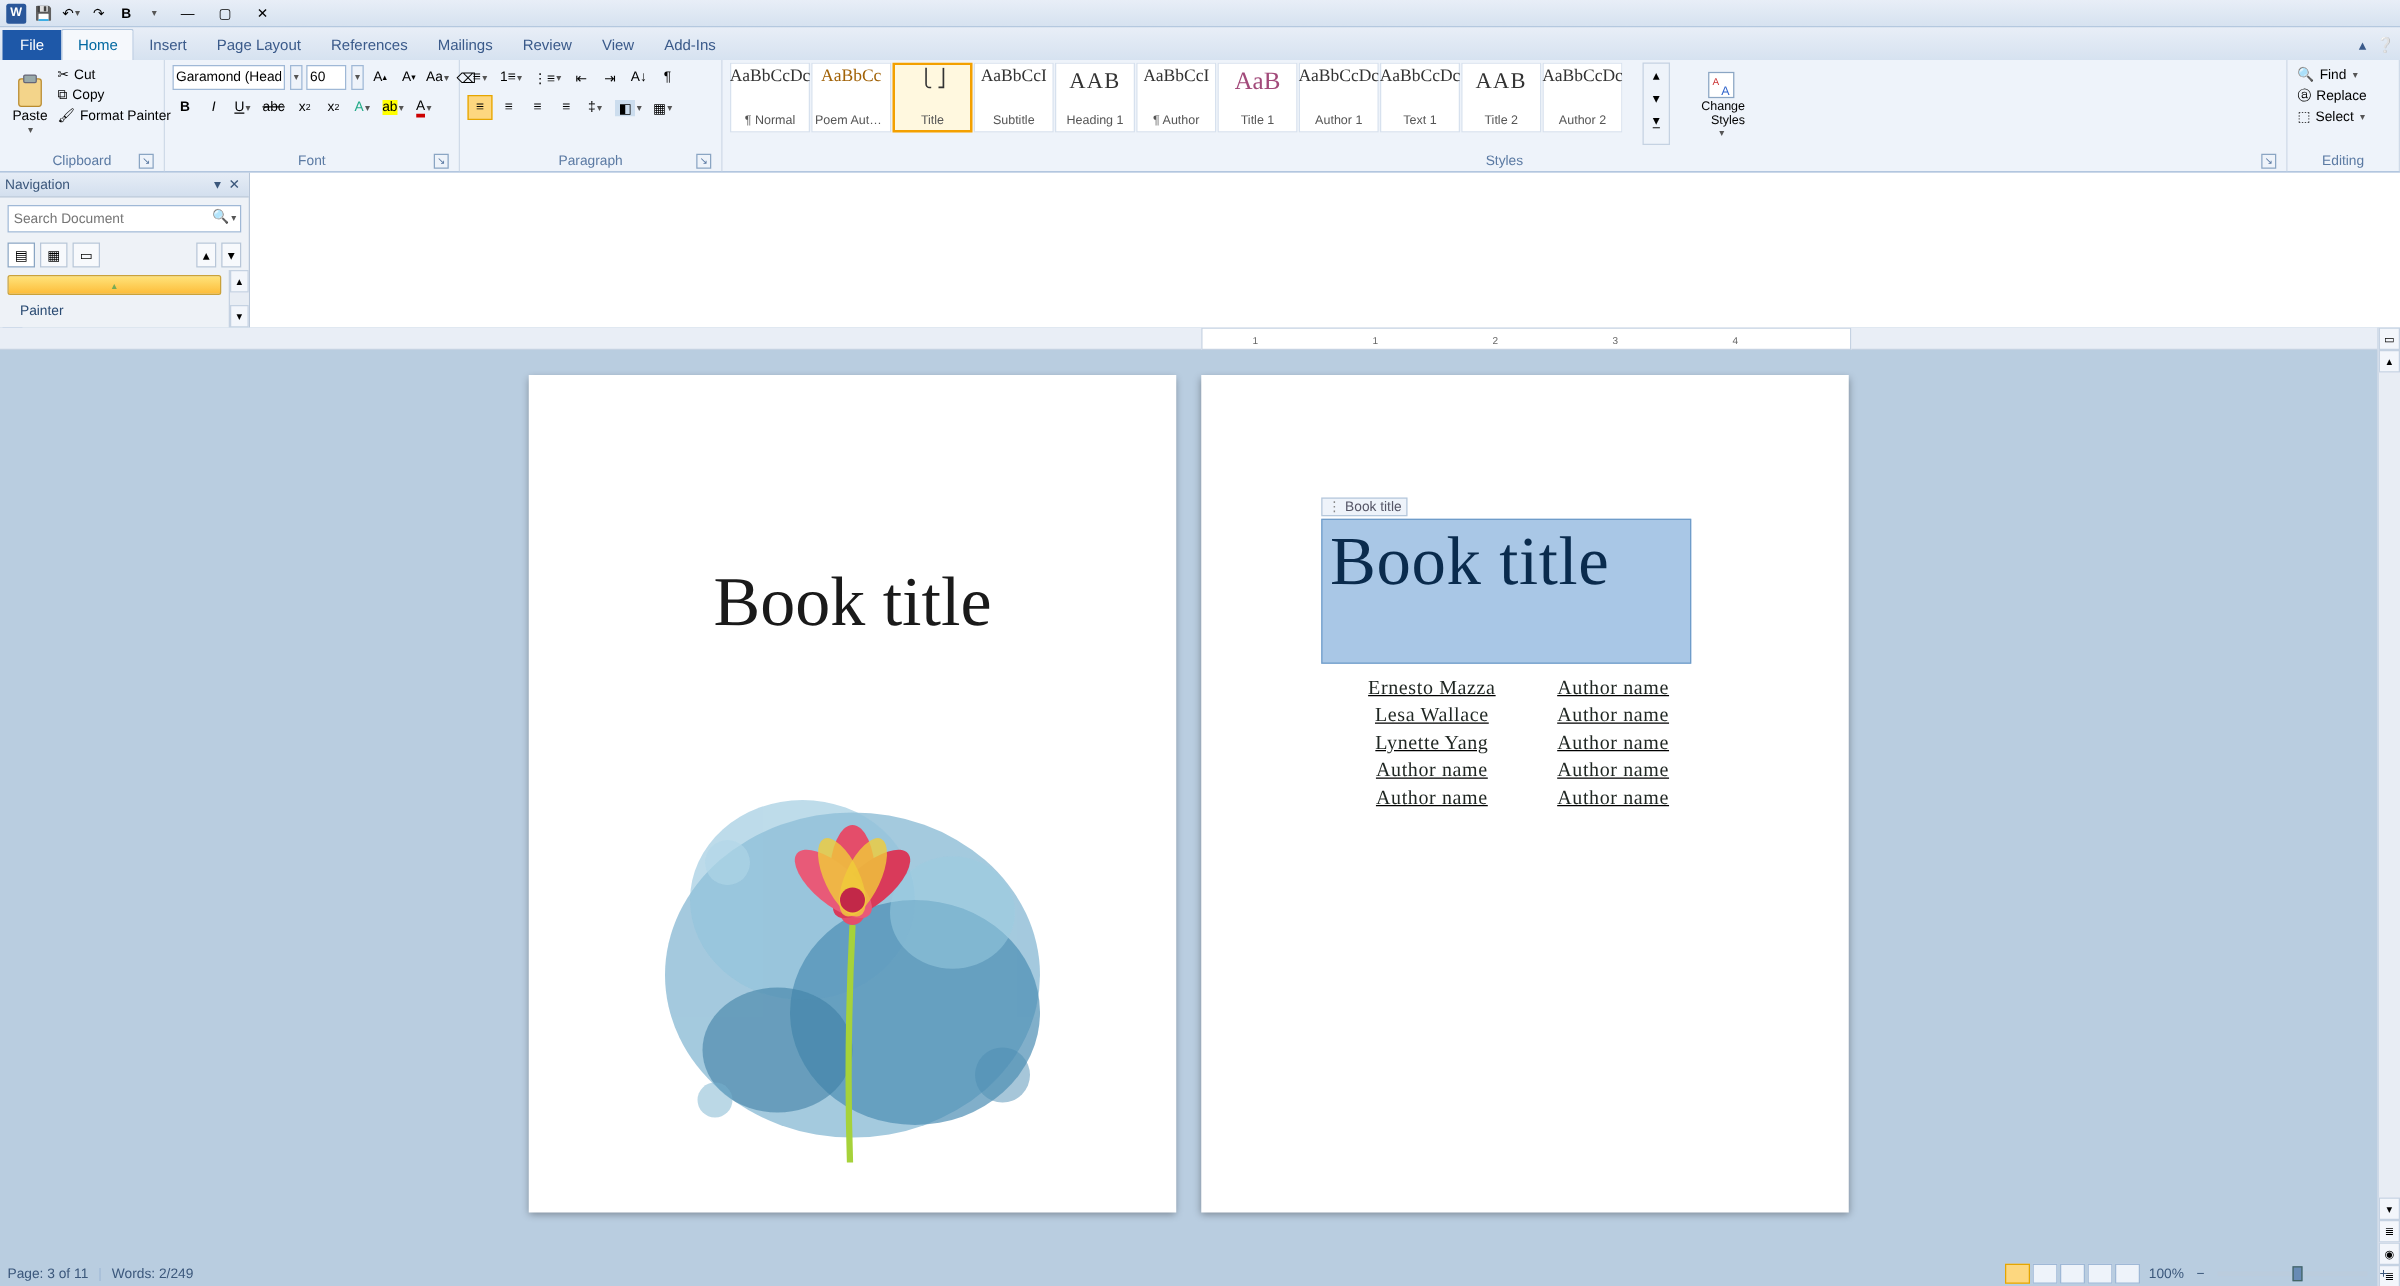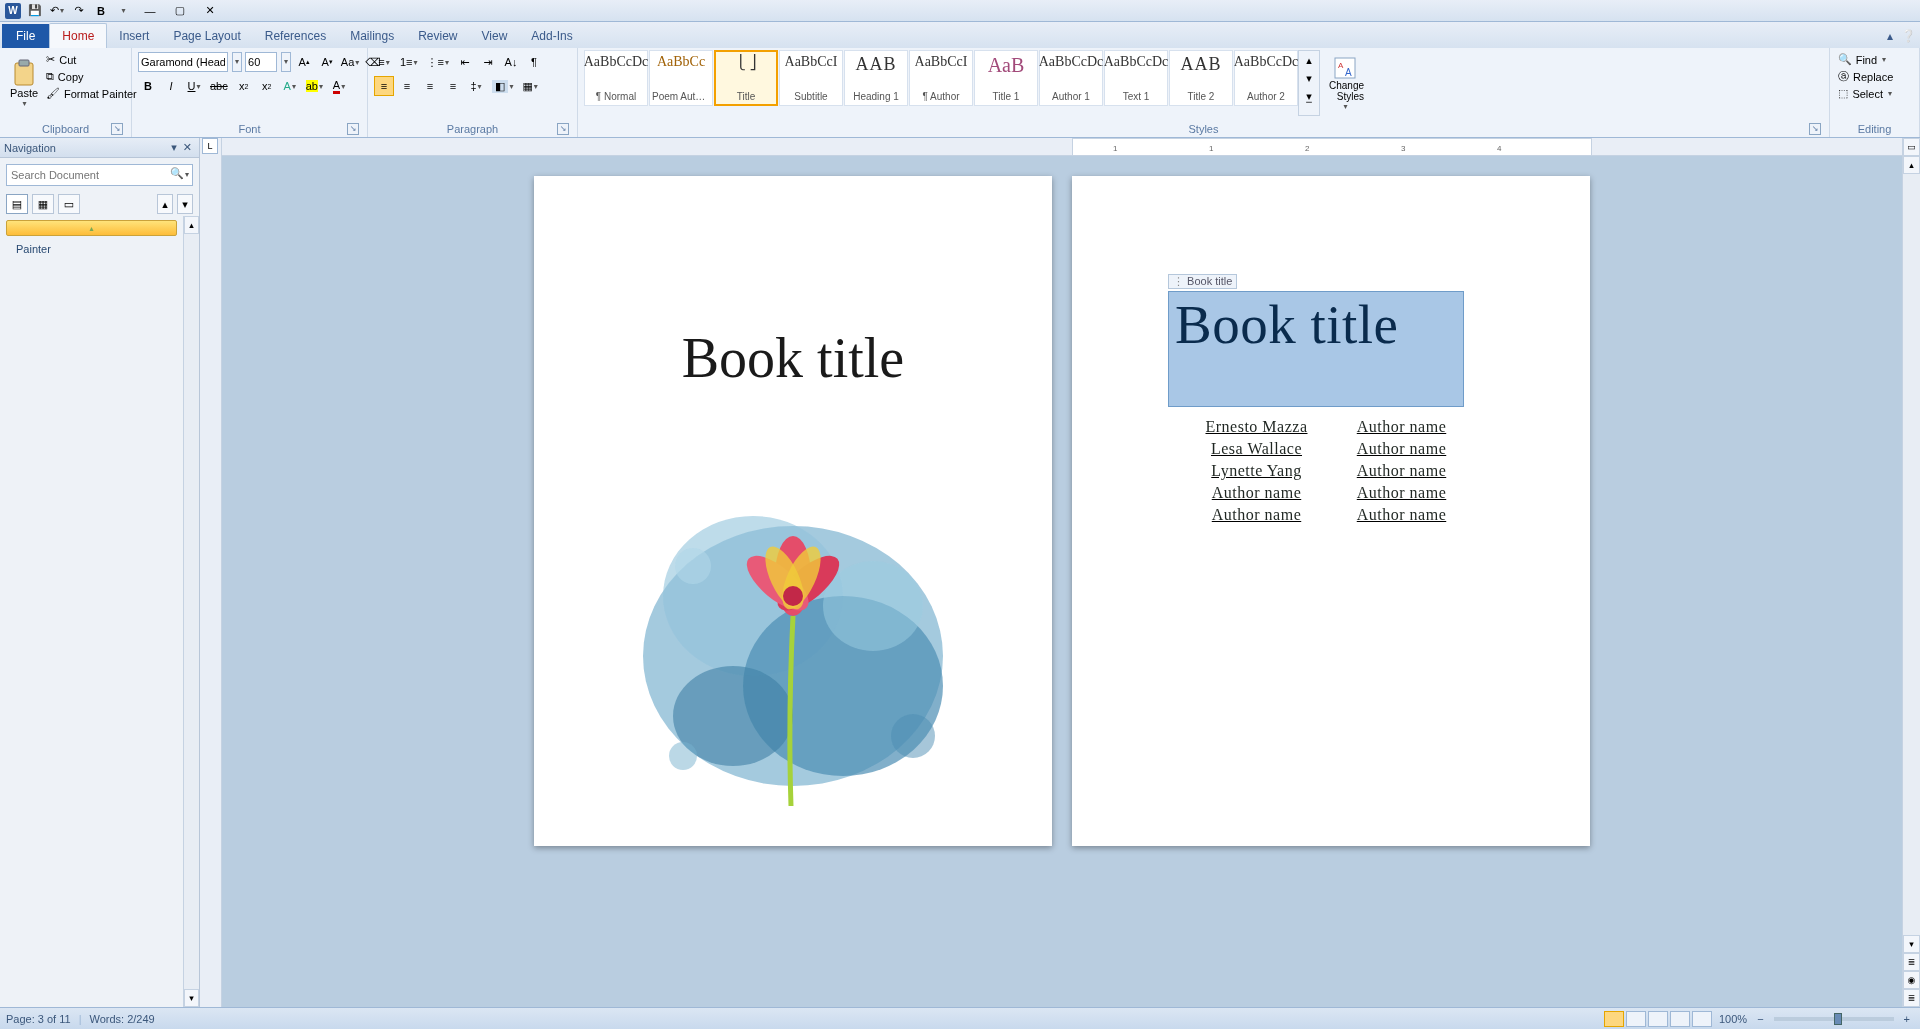--- a/index.html
+++ b/index.html
@@ -11,21 +11,21 @@
 .qat .qbtn { width: 18px; height: 18px; display:flex; align-items:center; justify-content:center; border:1px solid transparent; cursor:pointer; }
 .word-icon { width:16px; height:16px; background:#2a579a; color:#fff; font-weight:bold; text-align:center; line-height:16px; font-size:10px; border-radius:2px; }
 .title-text { flex:1; text-align:center; color:#444; font-size:12px; }
 .winbtns { display:flex; gap:2px; padding-right:4px; }
 .winbtns .wb { width:28px; height:18px; display:flex; align-items:center; justify-content:center; cursor:pointer; }
 
 
 .tabstrip { height: 26px; background: linear-gradient(#e8eef7,#d6e2f0); display:flex; align-items:flex-end; padding-left:2px; }
 .filetab { background:#1e58a8; color:#fff; padding:5px 14px; font-size:12px; cursor:pointer; }
 .rtab { padding:5px 12px; font-size:12px; color:#3a5a8a; cursor:pointer; }
-.rtab.active { background:#f5f8fc; border:1px solid #b3c7de; border-bottom:none; border-radius:2px 2px 0 0; color:#b91c1c; }
+.rtab.active { background:#f5f8fc; border:1px solid #b3c7de; border-bottom:none; border-radius:2px 2px 0 0; color:#0369a1; }
 
 
 .ribbon { height: 90px; background:#eef3fa; border-bottom:1px solid #9fb8d6; display:flex; position:relative; }
 .group { border-right:1px solid #cfdae8; display:flex; flex-direction:column; justify-content:space-between; padding:2px 6px 0 6px; }
 .group-label { text-align:center; color:#5b7aa3; font-size:11px; padding-bottom:2px; position:relative; }
 .dialoglauncher { position:absolute; right:2px; bottom:2px; width:12px; height:12px; border:1px solid #8aa5c3; font-size:8px; line-height:10px; text-align:center; color:#5b7aa3; cursor:pointer; background:#eef3fa;}
 .rowbtns { display:flex; gap:3px; }
 .smbtn { min-width:20px; height:20px; border:1px solid transparent; display:flex; align-items:center; justify-content:center; cursor:pointer; padding:0 2px; }
 .smbtn.sel { border:1px solid #e5a500; background:#fdd77f; }
 .bigbtn { display:flex; flex-direction:column; align-items:center; justify-content:center; padding:2px 6px; cursor:pointer; height:66px; }
@@ -42,21 +42,21 @@
 .gallery { display:flex; gap:1px; overflow:hidden; }
 .galitem { width:64px; height:56px; border:1px solid #d7e1ee; background:#fff; display:flex; flex-direction:column; align-items:center; justify-content:space-between; padding:3px 2px; cursor:pointer; }
 .galitem.sel { border:2px solid #f3a000; background:#fff8df; padding:2px 1px; }
 .galprev { font-family: Garamond, serif; font-size:14px; color:#333; overflow:hidden; white-space:nowrap; }
 .gallab { font-size:10px; color:#555; white-space:nowrap; overflow:hidden; text-overflow:ellipsis; width:100%; text-align:center; }
 
 
 .editrow { display:flex; align-items:center; gap:4px; padding:1px 2px; cursor:pointer; white-space:nowrap; }
 
 
-.workspace { display:flex; height:calc(1029px - 22px - 26px - 90px - 22px); }
+.workspace { display:flex; height:calc(1029px - 22px - 26px - 90px - 22px);flex-direction:column; }
 .navpane { width:200px; background:#eef2f7; border-right:1px solid #b8c6d8; display:flex; flex-direction:column; }
 .navhdr { height:20px; background:linear-gradient(#e6edf6,#d3dfee); border-bottom:1px solid #b8c6d8; display:flex; align-items:center; padding:0 4px; font-size:11px; color:#3b577b; }
 .navhdr .sp { flex:1; }
 .navsearch { margin:6px; position:relative; }
 .navsearch input { width:100%; height:22px; border:1px solid #9fb8d6; padding:0 22px 0 4px; font-size:11px; }
 .navtabs { display:flex; gap:4px; margin:2px 6px; }
 .navtab { width:22px; height:20px; border:1px solid #b8c6d8; background:#f7f9fc; display:flex; align-items:center; justify-content:center; cursor:pointer; }
 .navtab.sel { background:#fff; border:1px solid #8aa5c3; }
 .navlist { margin:4px 6px; }
 .navhl { height:16px; background:linear-gradient(#ffe37a,#fdbd3a); border:1px solid #caa23a; border-radius:2px; margin-bottom:4px; display:flex; align-items:center; justify-content:center; }
@@ -241,21 +241,21 @@
             <span style="background:#cde;padding:0 3px">◧</span>
             <span class="dd">▾</span>
           </div>
         <div class="smbtn">▦<span class="dd">▾</span></div>
       </div>
     </div>
     <div class="group-label"><span>Paragraph</span><div class="dialoglauncher">↘</div></div>
   </div>
 
   <div class="group" style="flex:1;min-width:500px">
-    <div style="display:flex;gap:0;height:66px">
+    <div style="display:flex;gap:16px;height:66px">
       <div class="gallery" id="styles-gallery">
           <div class="galitem">
             <div class="galprev" style="color: rgb(51, 51, 51);">AaBbCcDc</div>
             <div class="gallab">¶ Normal</div>
           </div>
           <div class="galitem">
             <div class="galprev" style="color: #a16207;">AaBbCc</div>
             <div class="gallab">Poem Auth…</div>
           </div>
           <div class="galitem sel">

